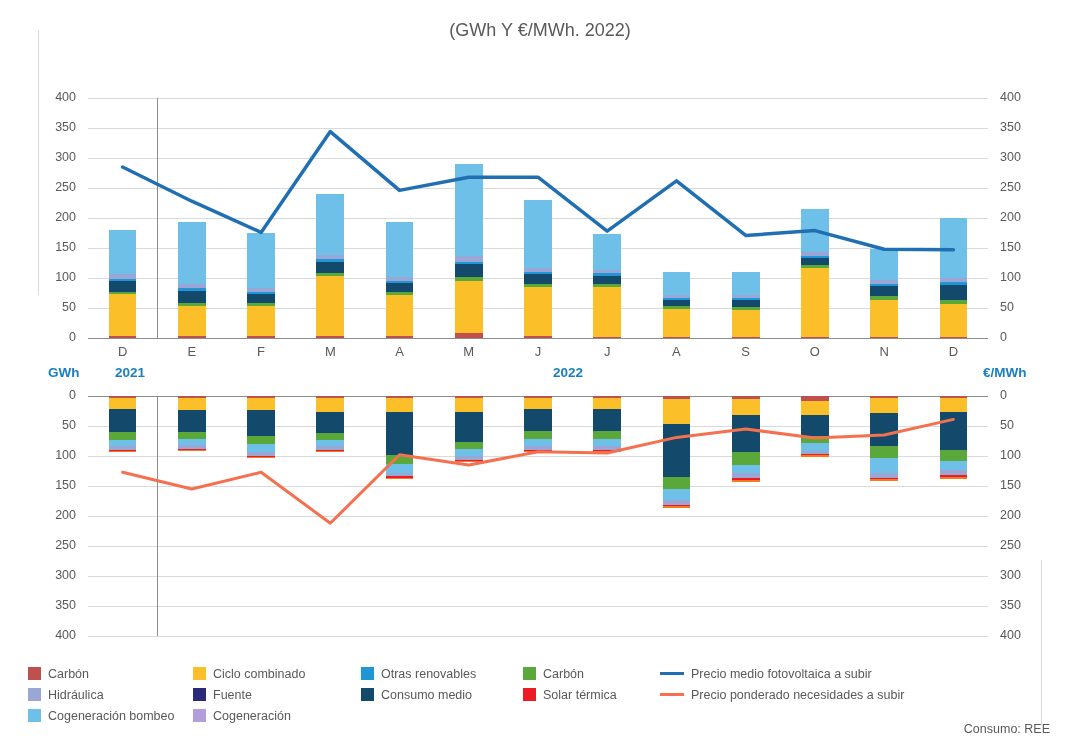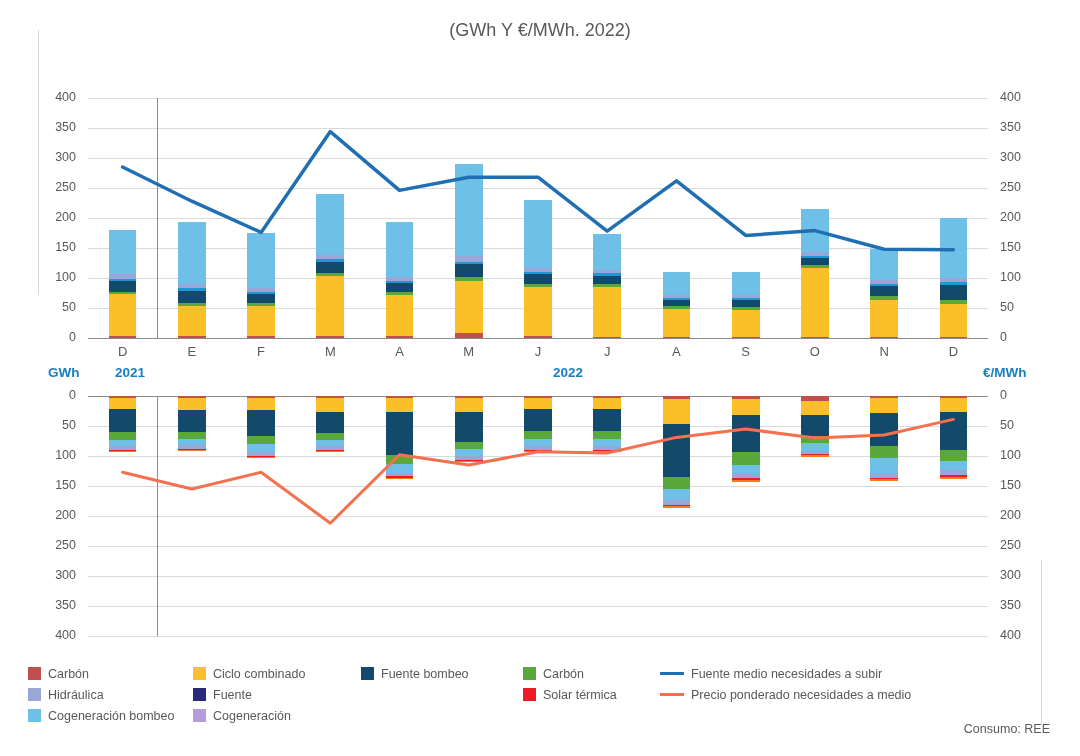--- a/index.html
+++ b/index.html
@@ -435,39 +435,43 @@
         <span class="swatch" style="background: rgb(43, 42, 122);"></span>
         <span class="legend-text">Fuente</span>
       </div>
       <div class="legend-item">
         <span class="swatch" style="background: rgb(179, 157, 219);"></span>
         <span class="legend-text">Cogeneración</span>
       </div>
     </div>
   <div class="legend-col" style="left:333px;width:160px;">
       <div class="legend-item">
+        <span class="swatch" style="background: rgb(33, 150, 214);"></span>
+        <span class="legend-text">Otras renovables</span>
+      </div>
+      <div class="legend-item">
         <span class="swatch" style="background: rgb(19, 74, 107);"></span>
-        <span class="legend-text">Fuente bombeo</span>
+        <span class="legend-text">Consumo medio</span>
       </div>
     </div>
   <div class="legend-col" style="left:495px;width:140px;">
       <div class="legend-item">
         <span class="swatch" style="background: rgb(90, 168, 58);"></span>
         <span class="legend-text">Carbón</span>
       </div>
       <div class="legend-item">
         <span class="swatch" style="background: rgb(237, 28, 36);"></span>
         <span class="legend-text">Solar térmica</span>
       </div>
     </div>
   <div class="legend-col" style="left:632px;width:330px;">
       <div class="legend-item">
         <span class="line-swatch" style="background: rgb(31, 111, 178);"></span>
-        <span class="legend-text">Fuente medio necesidades a subir</span>
+        <span class="legend-text">Precio medio fotovoltaica a subir</span>
       </div>
       <div class="legend-item">
         <span class="line-swatch" style="background: rgb(244, 112, 78);"></span>
-        <span class="legend-text">Precio ponderado necesidades a medio</span>
+        <span class="legend-text">Precio ponderado necesidades a subir</span>
       </div>
     </div>
 </div>
 
 <div id="source">Consumo: REE</div>
 
 </body></html>

